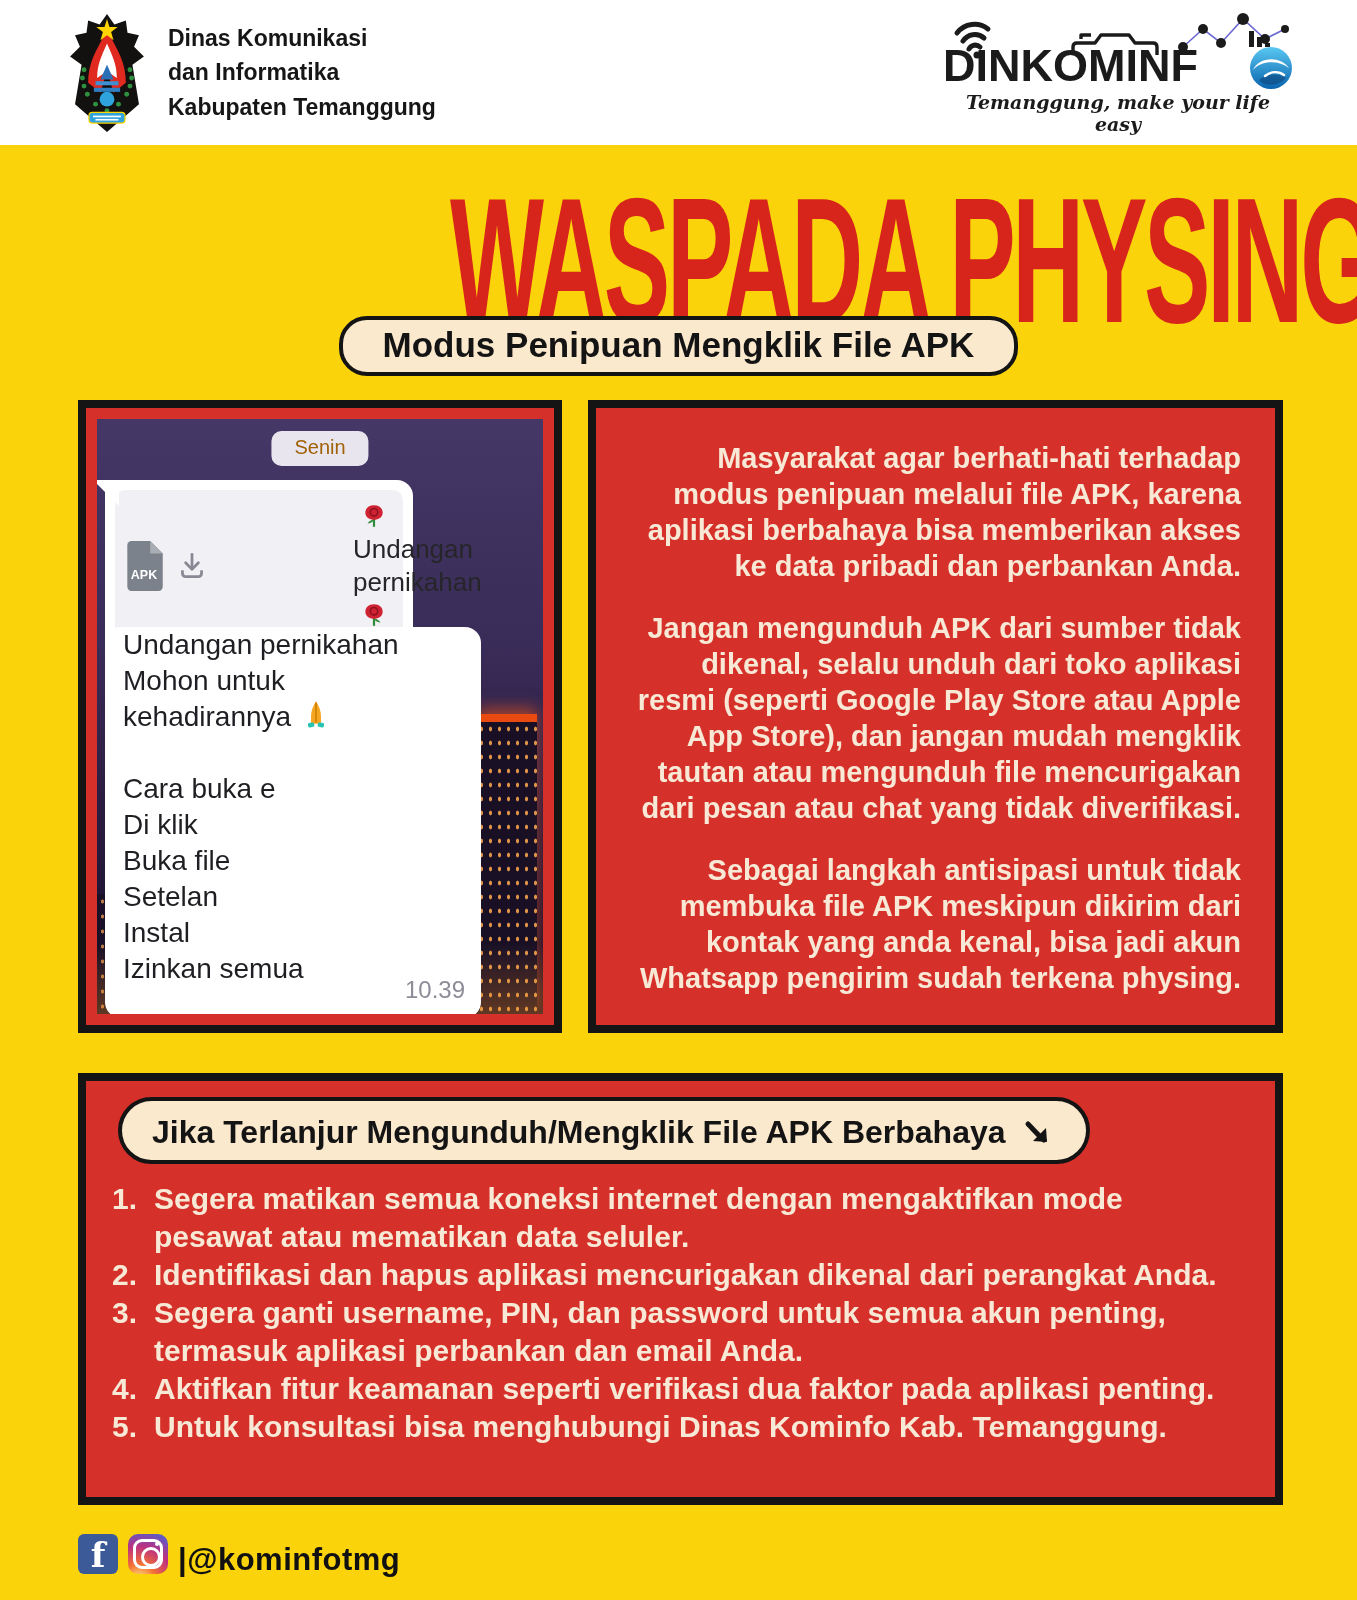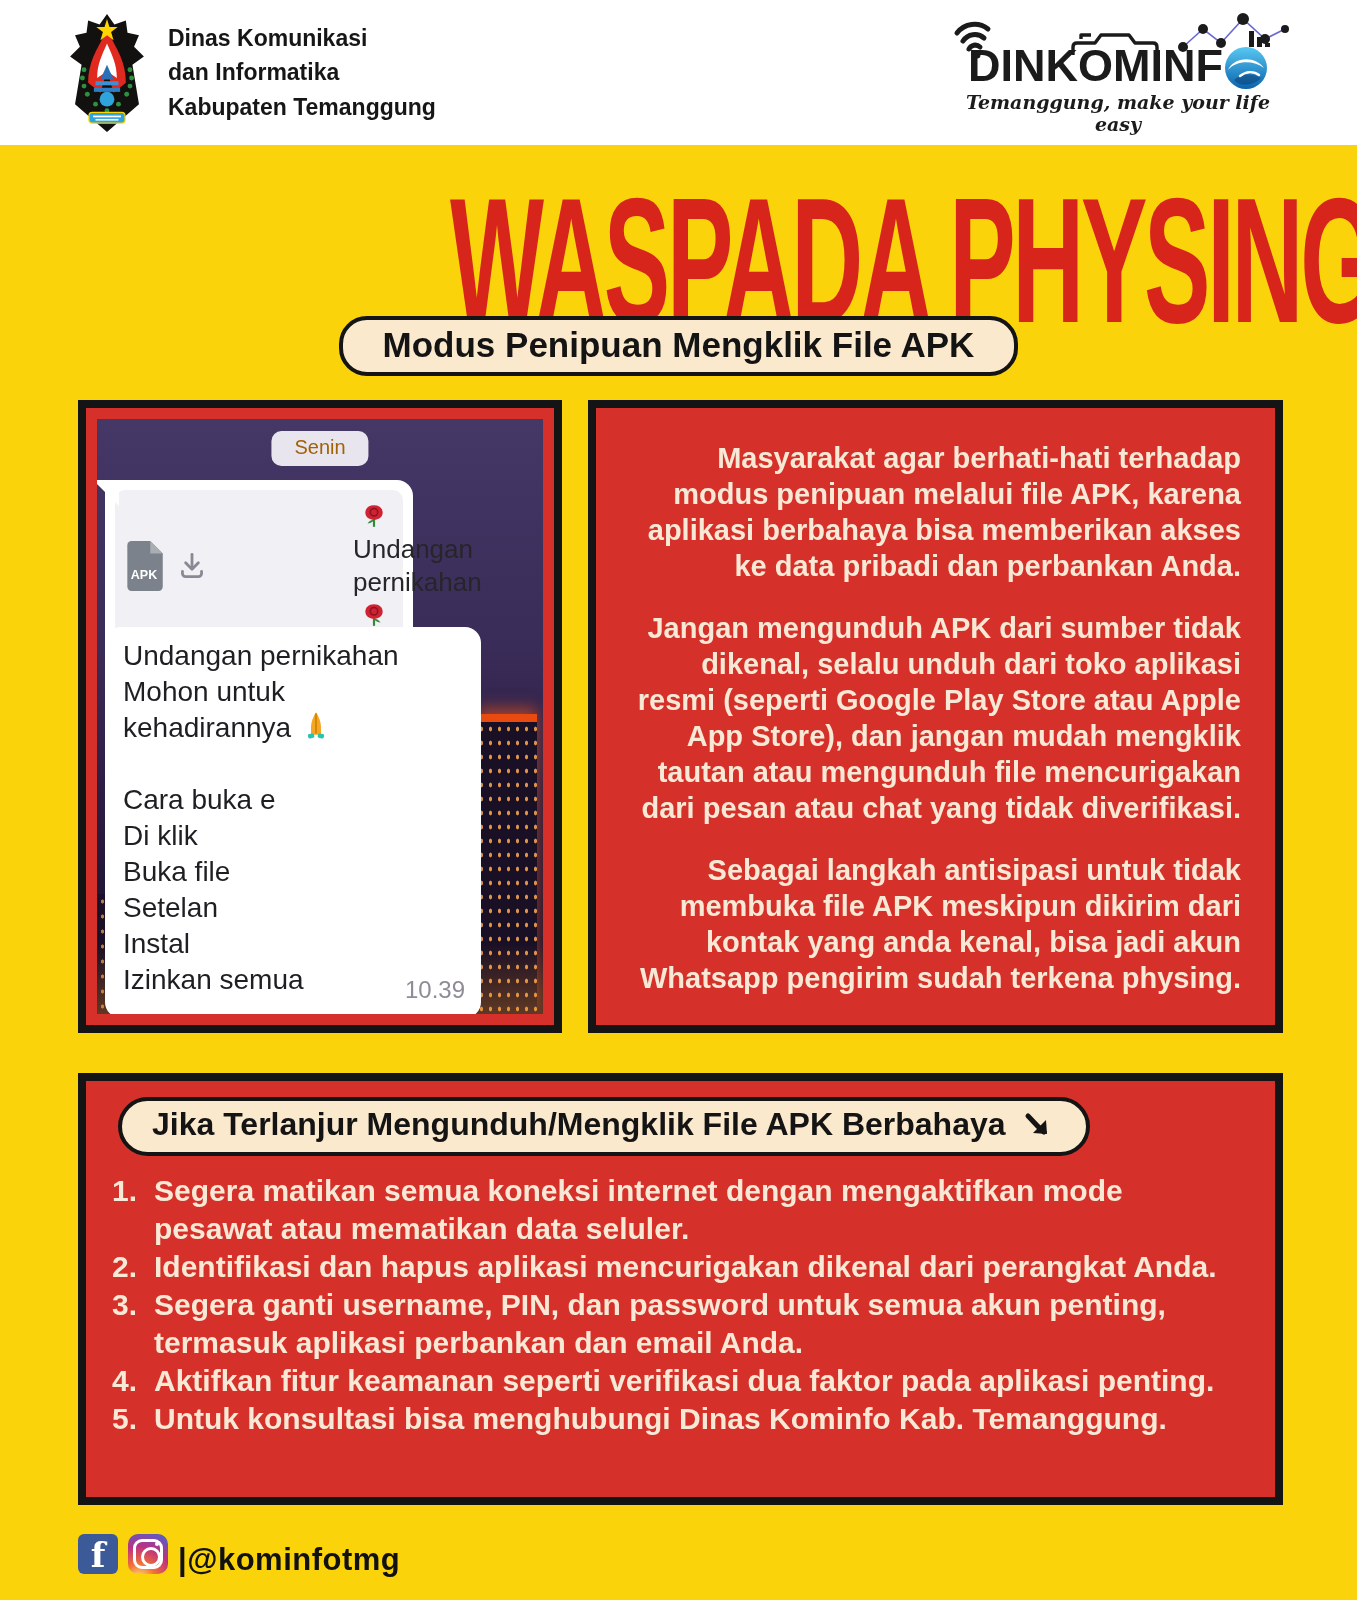--- a/index.html
+++ b/index.html
@@ -14,21 +14,21 @@
   
   .header {
     position:absolute; top:0; left:0; width:1357px; height:145px;
     background:#ffffff; display:flex; align-items:center;
     justify-content:space-between; padding:0 64px 0 66px;gap:36px;
   }
   .org { display:flex; align-items:center; gap:20px; }
   .org-text { font-size:23px; font-weight:bold; line-height:1.5; color:#161616; }
   .brand { position:relative; width:350px; text-align:center; padding-top:32px; }
   .brand-deco { position:absolute; top:2px; left:0; width:350px; height:46px; }
-  .wordmark { display:flex; align-items:center; justify-content:center; font-size:45px; font-weight:900; letter-spacing:0; color:#1b1b1b; line-height:1; }
+  .wordmark { display:flex; align-items:center; justify-content:space-between; font-size:45px; font-weight:900; letter-spacing:0; color:#1b1b1b; line-height:1; }
   .wave-o { margin-left:1px; position:relative; top:3px; }
   .tagline { font-family:"DejaVu Serif", serif; font-style:italic; font-weight:bold; font-size:19px; color:#1b1b1b; margin-top:3px; }
 
   
   .title { position:absolute; top:172px; left:0; width:100%; text-align:center; }
   .title span {
     display:inline-block; font-size:178px; line-height:1.0; font-weight:bold;
     color:#d8251c; letter-spacing:-6px; transform:scaleX(.56); transform-origin:center;
     white-space:nowrap;
   }
@@ -78,31 +78,31 @@
     background:#f1f0f4; border-radius:10px; padding:10px 8px 8px;
     display:grid; grid-template-columns:48px 1fr 42px; grid-template-rows:auto auto;
     align-items:center; column-gap:4px;
   }
   .apk-ic { grid-row:1 / span 2; align-self:center; }
   .fname { font-size:26px; color:#26262a; line-height:33px; text-align:center; font-weight:400; }
   .fmeta { grid-column:2; font-size:24px; color:#99969f; margin-top:4px; text-align:left; padding-left:4px; }
   .dl-ic { grid-row:1 / span 2; }
   .msg-time1 { text-align:right; color:#8f8c98; font-size:24px; margin-top:10px; padding-right:4px; }
 
-  .bubble2 { left:8px; top:208px; width:376px; bottom:-4px; padding:11px 18px;
+  .bubble2 { left:8px; top:208px; width:376px; bottom:-4px; padding:0 18px;
              font-size:28px; color:#1f1f23; line-height:36px; font-weight:400; }
   .spacer { height:36px; }
   .msg-time2 { position:absolute; right:16px; bottom:10px; color:#8f8c98; font-size:24px; }
   .inline-emoji { vertical-align:-4px; margin:0 2px; }
 
   
   .steps-pill {
     display:inline-flex; align-items:center; gap:16px;
     background:#fbe9cd; border:4px solid #141414; border-radius:44px;
-    padding:5px 30px 9px; font-size:32px; font-weight:bold; color:#141414; margin-left:6px;
+    padding:13px 30px 9px; font-size:32px; font-weight:bold; color:#141414; margin-left:6px;
   }
   .steps-list { margin-top:16px; color:#f7e9d6; font-weight:bold; font-size:30px; line-height:38px; }
   .step { padding-left:42px; }
   .step .num { display:inline-block; width:42px; margin-left:-42px; }
 
   
   .footer { position:absolute; left:78px; top:1530px; display:flex; align-items:center; gap:10px; }
   .fb-ic {
     width:40px; height:40px; background:#3d5a98; border-radius:6px;
     color:#fff; display:flex; align-items:flex-end; justify-content:center;

